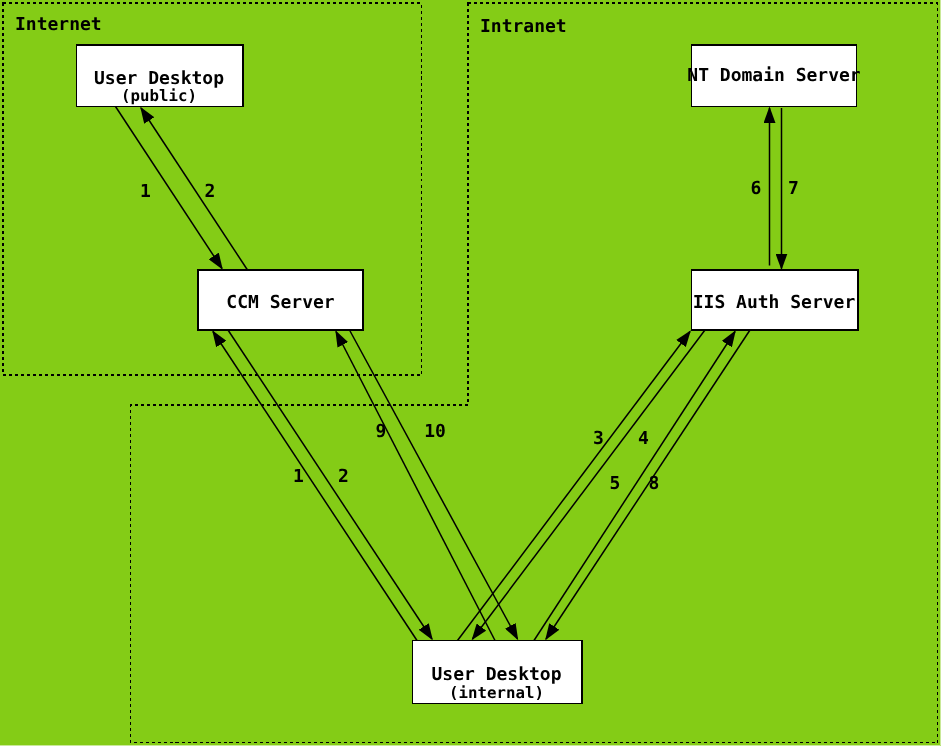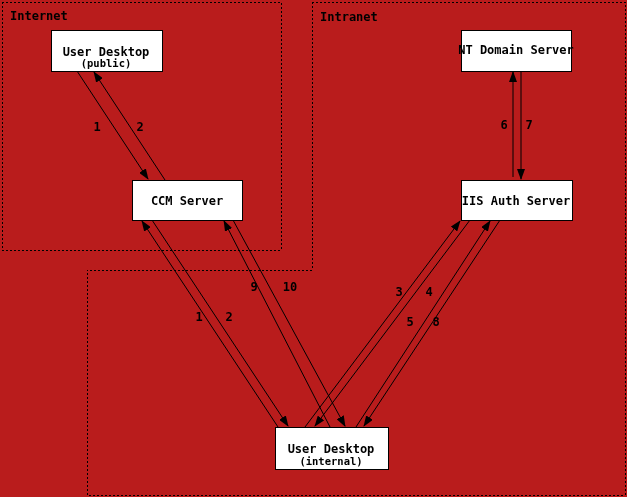--- a/index.html
+++ b/index.html
@@ -1,16 +1,16 @@
 <!DOCTYPE html>
 <html><head>
 <meta charset="utf-8">
 <style>
   html, body { margin: 0; padding: 0; background: #ffffff; }
-  .stage { width: 627px; height: 497px; position: relative; background: #b91c1c; }
+  .stage { width: 627px; height: 497px; position: relative; background: #84cc16; }
   svg { display: block; }
   text {
     fill: #000000;
     font-family: "DejaVu Sans Mono", "Liberation Mono", monospace;
     font-weight: bold;
   }
   .zone-outline {
     fill: none;
     stroke: #000000;
     stroke-width: 1;

